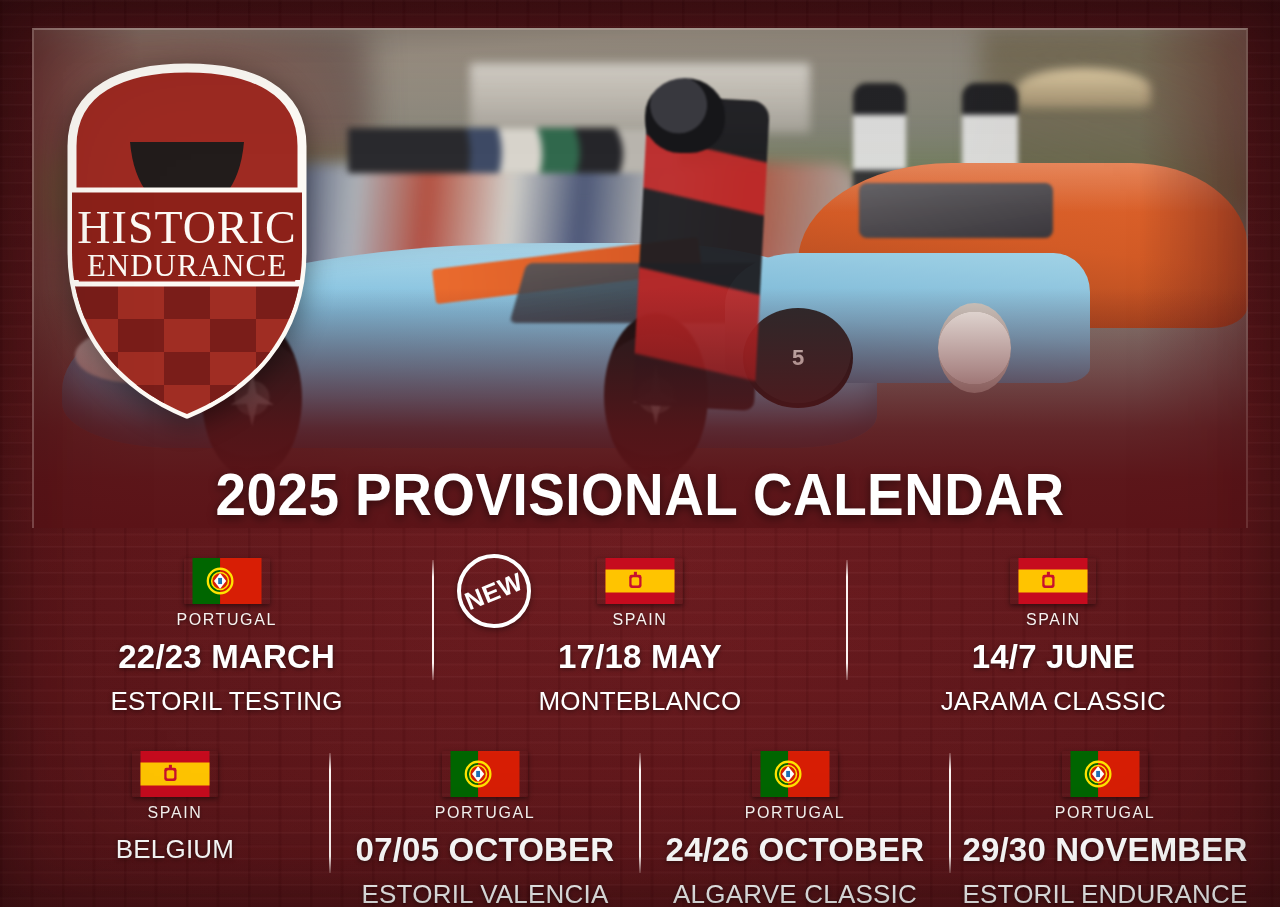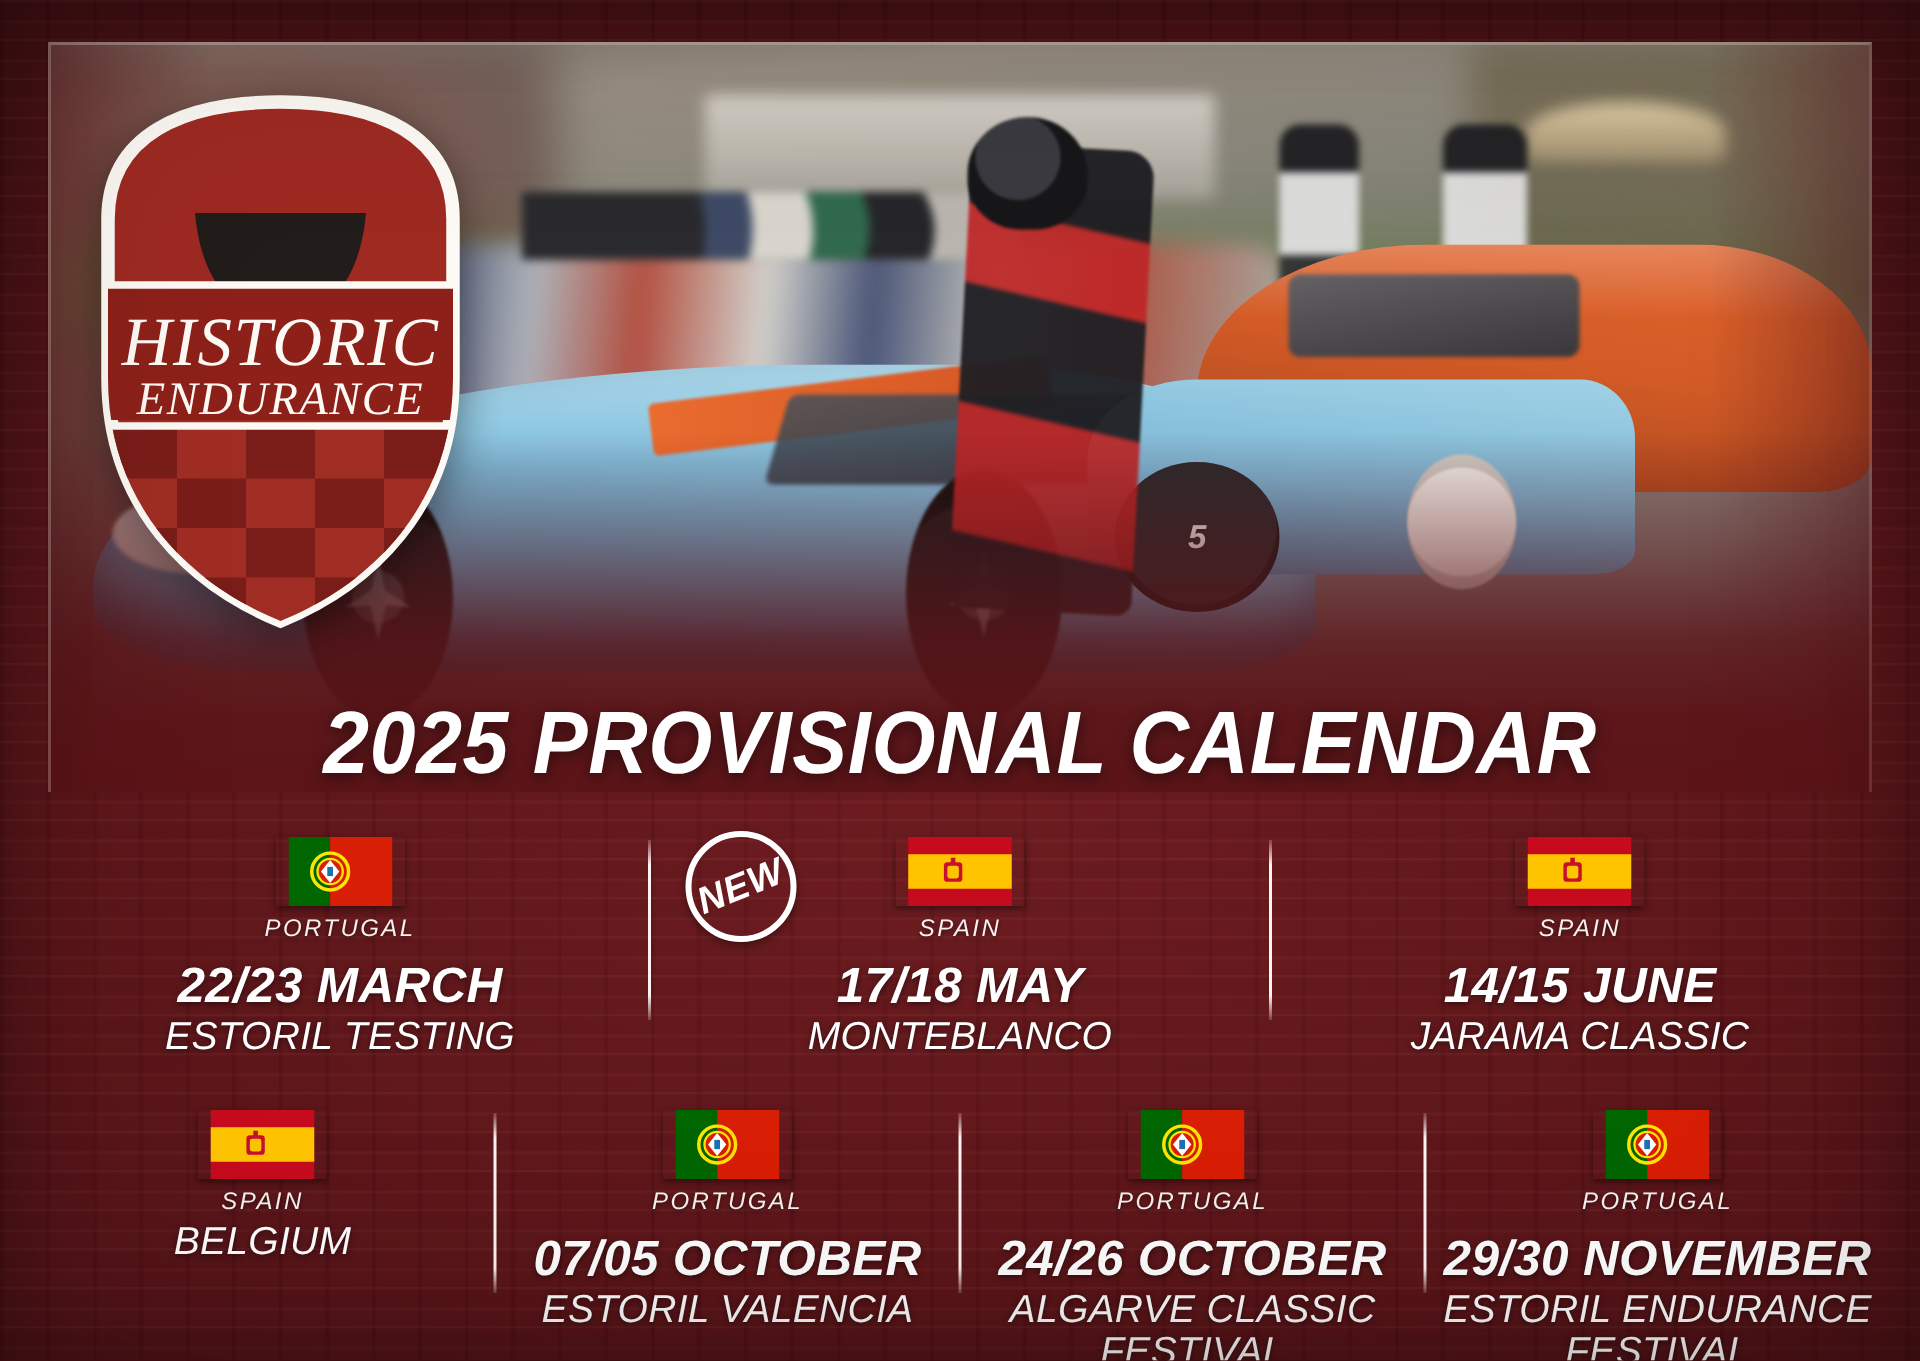--- a/index.html
+++ b/index.html
@@ -35,21 +35,20 @@
         rgba(0,0,0,0.05) 2px,
         rgba(255,255,255,0.012) 3px,
         rgba(255,255,255,0.012) 30px,
         rgba(0,0,0,0.045) 31px,
         rgba(0,0,0,0.045) 33px,
         rgba(255,255,255,0.01) 34px,
         rgba(255,255,255,0.01) 62px
       ),
       radial-gradient(ellipse 120% 85% at 50% 62%, #6e1a1e 0%, #5c1418 42%, #4a1014 72%, #3a0c10 100%);
     overflow: hidden;
-    font-style: italic;
   }
 
   
   #photo-frame {
     position: absolute;
     left: 32px;
     top: 28px;
     width: 1216px;
     height: 500px;
     overflow: hidden;
@@ -387,21 +386,21 @@
   .dates {
     margin-top: 9px;
     font-size: 33px;
     font-weight: 700;
     letter-spacing: 0.2px;
     line-height: 1.1;
     color: #ffffff;
     text-shadow: 0 1px 4px rgba(0,0,0,0.5);
   }
   .venue {
-    margin-top: 2px;
+    margin-top: 13px;
     font-size: 26px;
     font-weight: 400;
     letter-spacing: 0.2px;
     line-height: 1.06;
     color: #ffffff;
     text-shadow: 0 1px 4px rgba(0,0,0,0.5);
   }
 
   
   .new-badge {
@@ -573,21 +572,21 @@
             <rect width="90" height="60" fill="#c60b1e"></rect>
             <rect y="15" width="90" height="30" fill="#ffc400"></rect>
             <g transform="translate(31,22)">
               <rect width="16" height="17" rx="3" fill="#c8102e"></rect>
               <rect x="3" y="3" width="10" height="11" rx="2" fill="#ffc400"></rect>
               <rect x="6" y="-4" width="4" height="5" fill="#c8102e"></rect>
             </g>
           </svg>
         </div>
         <div class="country">SPAIN</div>
-        <div class="dates">14/15 JUNE</div>
+        <div class="dates">14/7 JUNE</div>
         <div class="venue">JARAMA CLASSIC</div>
       </div>
 
     </div>
 
     <div class="cal-row">
 
       <div class="event">
         <div class="flag">
           <svg viewBox="0 0 90 60" xmlns="http://www.w3.org/2000/svg">

